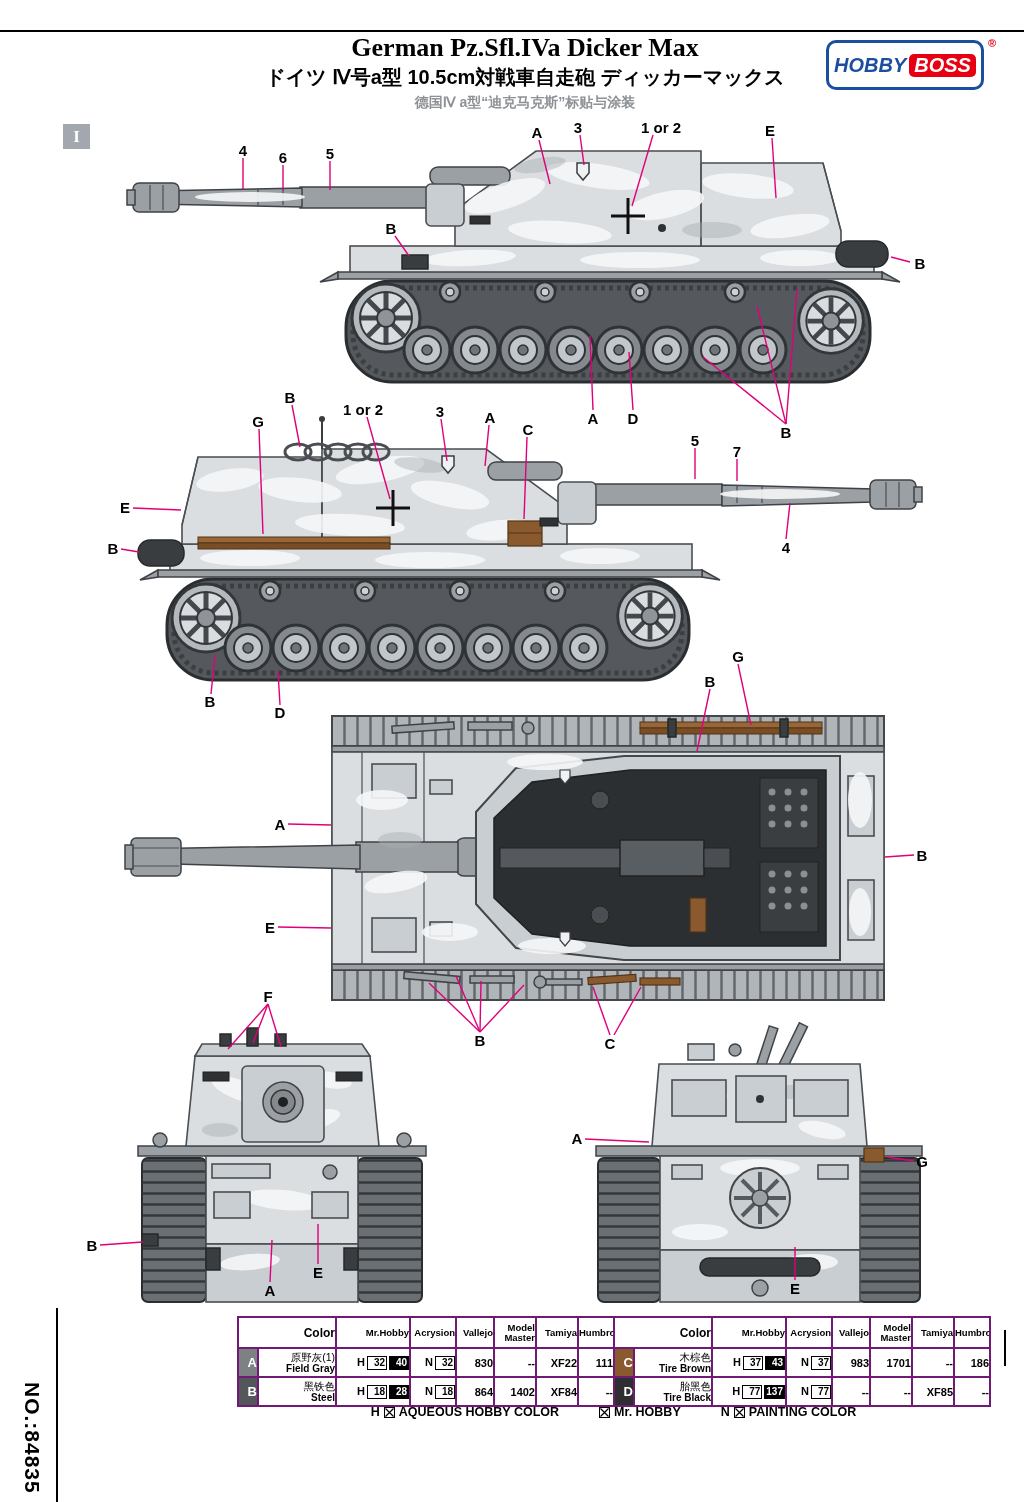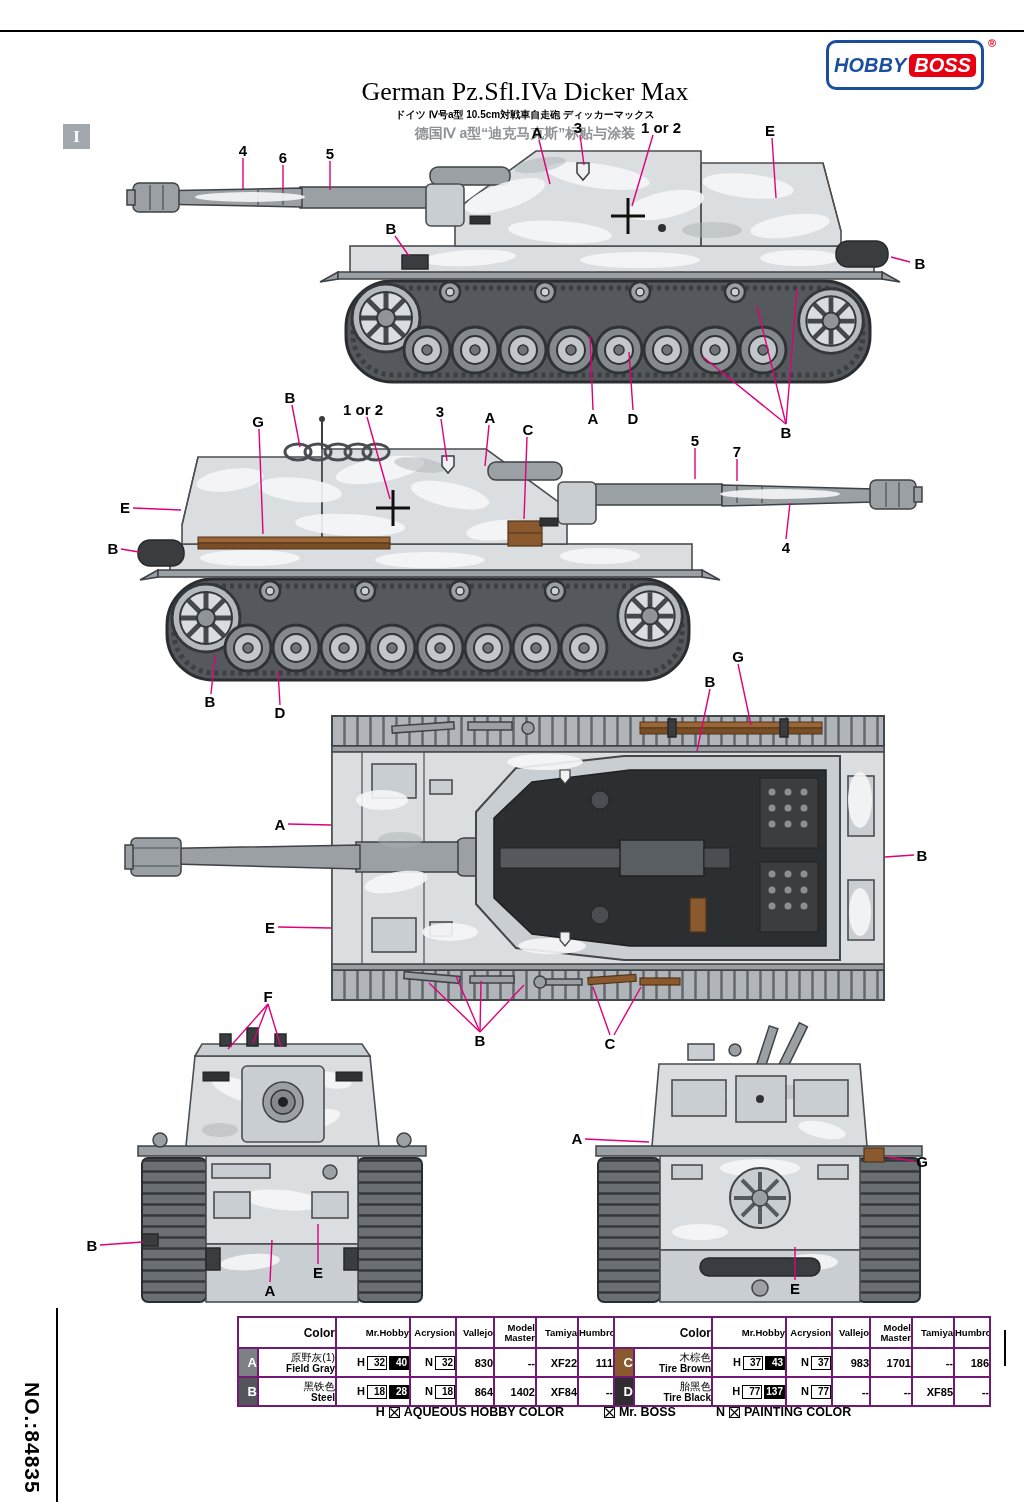--- a/index.html
+++ b/index.html
@@ -10,22 +10,22 @@
   .top-rule{position:absolute;left:0;top:30px;width:1024px;height:2px;background:#000;}
   .left-rule{position:absolute;left:56px;top:1308px;width:2px;height:194px;background:#000;}
   .right-rule{position:absolute;left:1004px;top:1330px;width:2px;height:36px;background:#000;}
 
   
   .mark-box{position:absolute;left:63px;top:37px;width:174px;height:69px;background:#000;color:#fff;
             display:flex;flex-direction:column;align-items:center;justify-content:center;}
   .mark-cn{font-size:25px;font-weight:bold;letter-spacing:4px;}
   .mark-en{font-size:12.5px;font-weight:bold;margin-top:3px;}
   .title-block{position:absolute;left:245px;top:34px;width:560px;text-align:center;}
-  .title-main{font-family:"Liberation Serif",serif;font-size:26px;font-weight:normal;line-height:28px;margin-top:44px;}
-  .title-jp{font-size:10px;font-weight:bold;margin-top:2px;}
+  .title-main{font-family:"Liberation Serif",serif;font-size:26px;font-weight:bold;line-height:28px;}
+  .title-jp{font-size:20px;font-weight:bold;margin-top:2px;}
   .title-cn{font-size:14px;font-weight:bold;color:#8e9296;margin-top:3px;}
   .logo{position:absolute;left:826px;top:40px;width:152px;height:44px;border:3px solid #1b4f9e;border-radius:10px;
         background:#fff;display:flex;align-items:center;justify-content:center;gap:3px;}
   .logo-hobby{color:#1b4f9e;font-style:italic;font-weight:bold;font-size:20px;}
   .logo-boss{color:#fff;background:#e60012;font-style:italic;font-weight:bold;font-size:20px;
              padding:0 5px;border-radius:5px;}
   .logo-reg{position:absolute;right:-15px;top:-6px;color:#e60012;font-size:11px;font-weight:bold;}
   .step-box{position:absolute;left:63px;top:124px;width:27px;height:25px;background:#a2a8ad;color:#fff;
             display:flex;align-items:center;justify-content:center;
             font-family:"Liberation Serif",serif;font-weight:bold;font-size:17px;}
@@ -592,21 +592,21 @@
           <rect x="0.5" y="0.5" width="10" height="10" fill="#fff" stroke="#000"></rect>
           <path d="M1.5 1.5 L9.5 9.5 M9.5 1.5 L1.5 9.5" stroke="#000" stroke-width="1.2"></path>
         </svg>
         <span>AQUEOUS HOBBY COLOR</span>
     </span>
     <span class="leg-item">
       <svg class="sym" width="11" height="11" viewBox="0 0 11 11">
           <rect x="0.5" y="0.5" width="10" height="10" fill="#fff" stroke="#000"></rect>
           <path d="M1.5 1.5 L9.5 9.5 M9.5 1.5 L1.5 9.5" stroke="#000" stroke-width="1.2"></path>
         </svg>
-        <span>Mr. BOSS</span>
+        <span>Mr. HOBBY</span>
     </span>
     <span class="leg-item">
       <span>N</span>
         <svg class="sym" width="11" height="11" viewBox="0 0 11 11">
           <rect x="0.5" y="0.5" width="10" height="10" fill="#fff" stroke="#000"></rect>
           <path d="M1.5 1.5 L9.5 9.5 M9.5 1.5 L1.5 9.5" stroke="#000" stroke-width="1.2"></path>
         </svg>
         <span>PAINTING COLOR</span>
     </span>
   </div>

